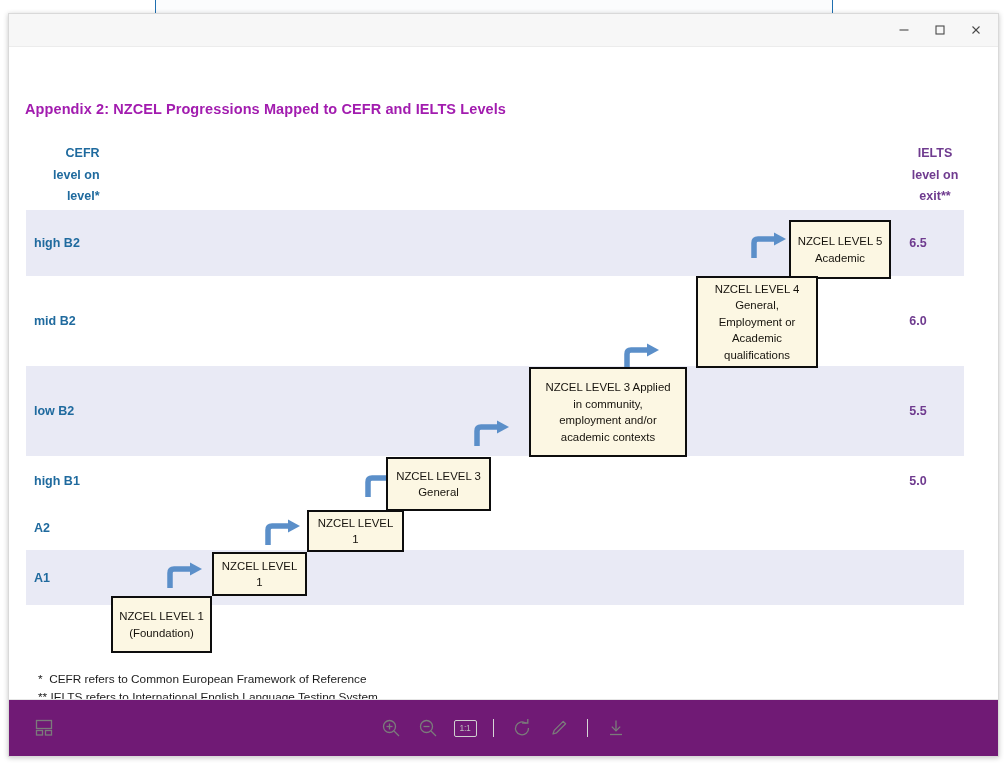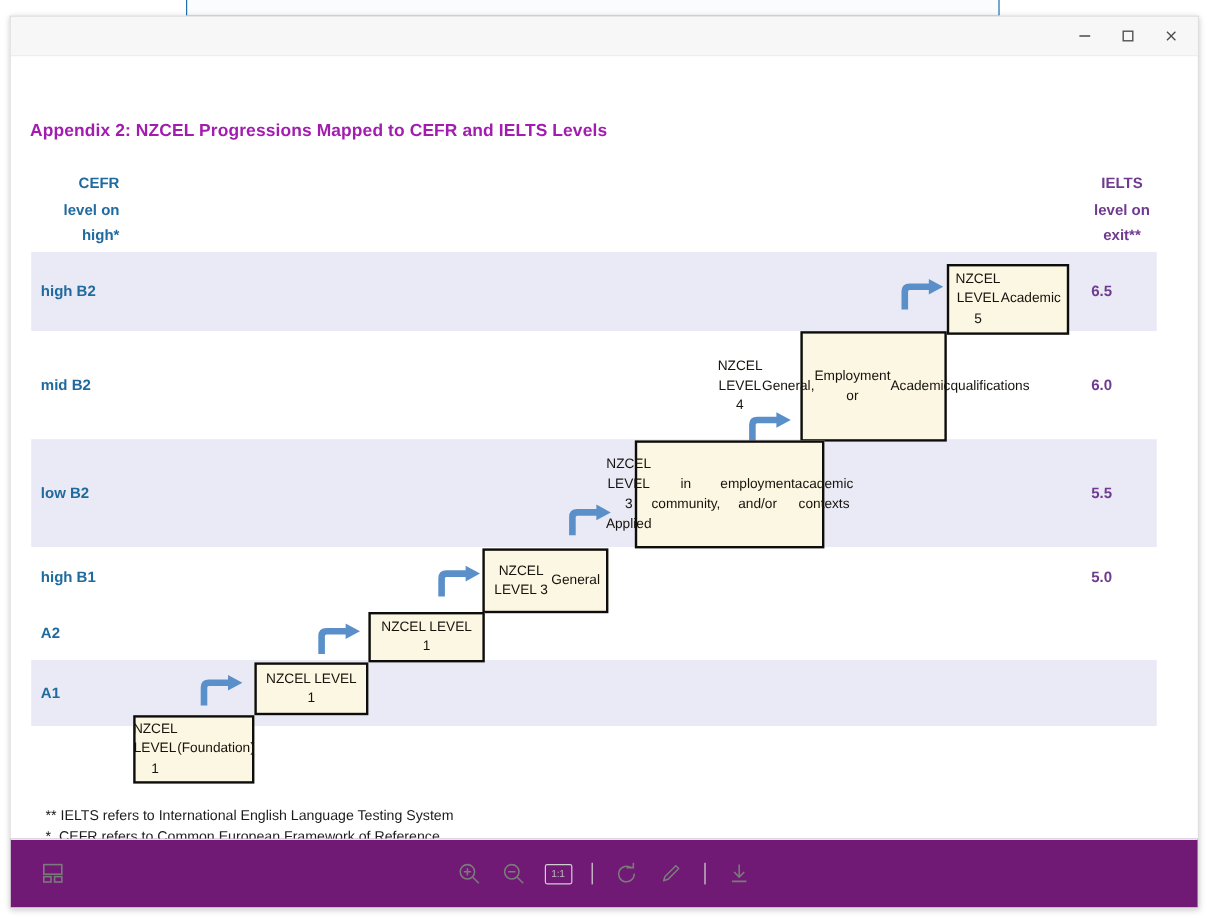--- a/index.html
+++ b/index.html
@@ -150,20 +150,21 @@
     box-sizing: border-box;
     display: flex;
     align-items: center;
     justify-content: center;
     text-align: center;
     font-size: 11.4px;
     line-height: 16.5px;
     color: #16130d;
     padding: 2px 5px;
     z-index: 5;
+    flex-direction: column;
   }
 
   
   .arrow {
     position: absolute;
     z-index: 4;
   }
   .arrow svg { display: block; }
 
   
@@ -256,21 +257,21 @@
       </div>
     </div>
 
     <div id="canvas">
 
       <div id="doc-title">Appendix 2:  NZCEL Progressions Mapped to CEFR and IELTS Levels</div>
 
       <div id="cefr-head" class="col-head">
         <div>CEFR</div>
         <div>level on</div>
-        <div>high*</div>
+        <div>level*</div>
       </div>
 
       <div id="ielts-head" class="col-head">
         <div>IELTS</div>
         <div>level on</div>
         <div>exit**</div>
       </div>
 
       <div id="grid">
 
@@ -334,58 +335,58 @@
               <path d="M5 30 L5 15 Q5 11 9 11 L26 11" fill="none" stroke="#5b8fc9" stroke-width="5.5" stroke-linecap="butt"></path>
               <path d="M25 4.5 L37 11 L25 17.5 Z" fill="#5b8fc9"></path>
             </svg>
         </div>
 
         <div class="stepbox" style="left:763px; top:10px;  width:102px; height:59px;">
             <div>NZCEL LEVEL 5</div>
             <div>Academic</div>
           </div>
 
-        <div class="stepbox" style="left:641px; top:66px;  width:122px; height:92px;">
+        <div class="stepbox" style="left:670px; top:66px;  width:122px; height:92px;">
             <div>NZCEL LEVEL 4</div>
             <div>General,</div>
             <div>Employment or</div>
             <div>Academic</div>
             <div>qualifications</div>
           </div>
 
         <div class="stepbox" style="left:503px; top:157px; width:158px; height:90px;">
             <div>NZCEL LEVEL 3 Applied</div>
             <div>in community,</div>
             <div>employment and/or</div>
             <div>academic contexts</div>
           </div>
 
-        <div class="stepbox" style="left:376px; top:247px; width:105px; height:54px;">
+        <div class="stepbox" style="left:360px; top:247px; width:105px; height:54px;">
             <div>NZCEL LEVEL 3</div>
             <div>General</div>
           </div>
 
         <div class="stepbox" style="left:281px; top:300px; width:97px;  height:42px;">
             <div>NZCEL LEVEL 1</div>
           </div>
 
         <div class="stepbox" style="left:186px; top:342px; width:95px;  height:44px;">
             <div>NZCEL LEVEL 1</div>
           </div>
 
         <div class="stepbox" style="left:85px;  top:386px; width:101px; height:57px;">
             <div>NZCEL LEVEL 1</div>
             <div>(Foundation)</div>
           </div>
 
       </div>
 
       <div id="footnotes">
+        <div>*  CEFR refers to Common European Framework of Reference</div>
         <div>** IELTS refers to International English Language Testing System</div>
-        <div>*  CEFR refers to Common European Framework of Reference</div>
       </div>
 
     </div>
 
     <div id="toolbar">
       <div id="toolbar-left">
         <div class="tbtn">
           <svg width="20" height="18" viewBox="0 0 20 18">
             <rect x="2.5" y="1.5" width="15" height="8" fill="none" stroke="currentColor" stroke-width="1.3"></rect>
             <rect x="2.5" y="11.5" width="6" height="4.5" fill="none" stroke="currentColor" stroke-width="1.3"></rect>

